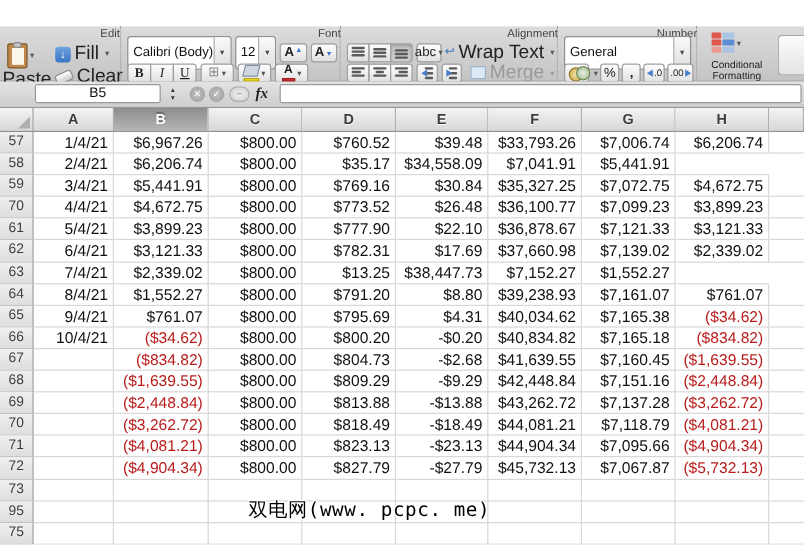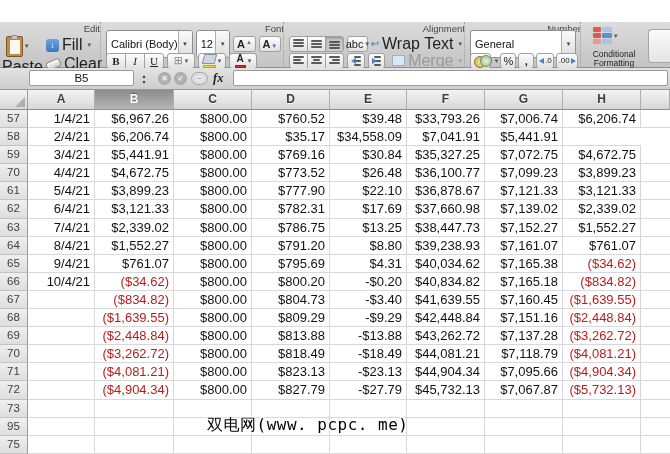--- a/index.html
+++ b/index.html
@@ -468,21 +468,20 @@
         <div class="cell">$37,660.98</div>
         <div class="cell">$7,139.02</div>
         <div class="cell">$2,339.02</div>
         <div class="cell last"></div>
       </div>
       <div class="srow">
         <div class="rownum">63</div>
         <div class="cell">7/4/21</div>
         <div class="cell">$2,339.02</div>
         <div class="cell">$800.00</div>
-        <div class="cell">$786.75</div>
         <div class="cell">$13.25</div>
         <div class="cell">$38,447.73</div>
         <div class="cell">$7,152.27</div>
         <div class="cell">$1,552.27</div>
         <div class="cell last"></div>
       </div>
       <div class="srow">
         <div class="rownum">64</div>
         <div class="cell">8/4/21</div>
         <div class="cell">$1,552.27</div>
@@ -517,21 +516,21 @@
         <div class="cell">$7,165.18</div>
         <div class="cell neg">($834.82)</div>
         <div class="cell last"></div>
       </div>
       <div class="srow">
         <div class="rownum">67</div>
         <div class="cell"></div>
         <div class="cell neg">($834.82)</div>
         <div class="cell">$800.00</div>
         <div class="cell">$804.73</div>
-        <div class="cell">-$3.40</div>
+        <div class="cell">-$2.68</div>
         <div class="cell">$41,639.55</div>
         <div class="cell">$7,160.45</div>
         <div class="cell neg">($1,639.55)</div>
         <div class="cell last"></div>
       </div>
       <div class="srow">
         <div class="rownum">68</div>
         <div class="cell"></div>
         <div class="cell neg">($1,639.55)</div>
         <div class="cell">$800.00</div>

